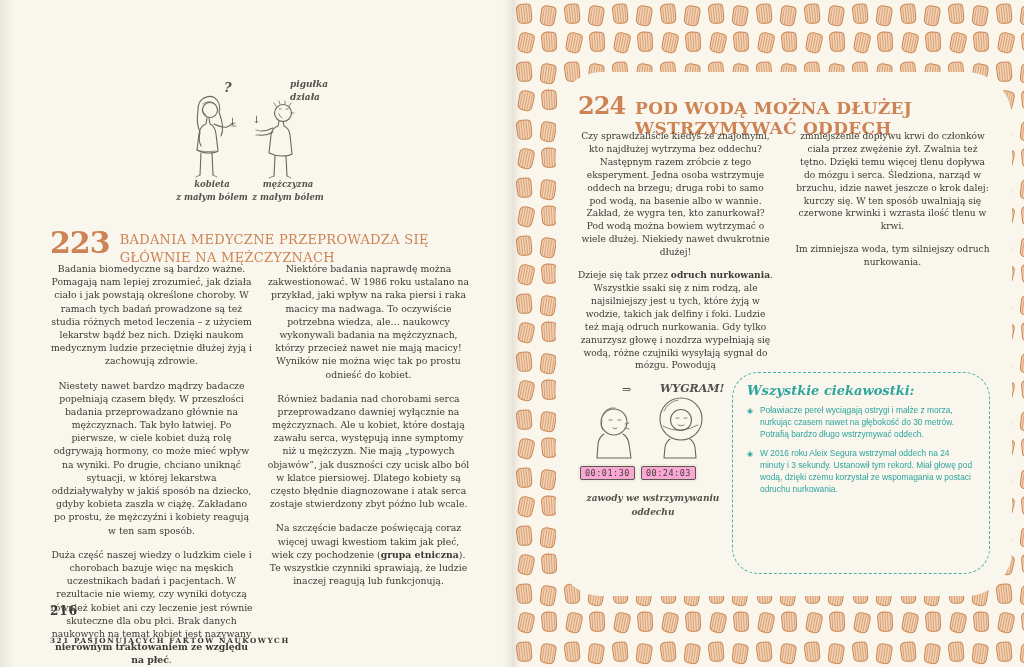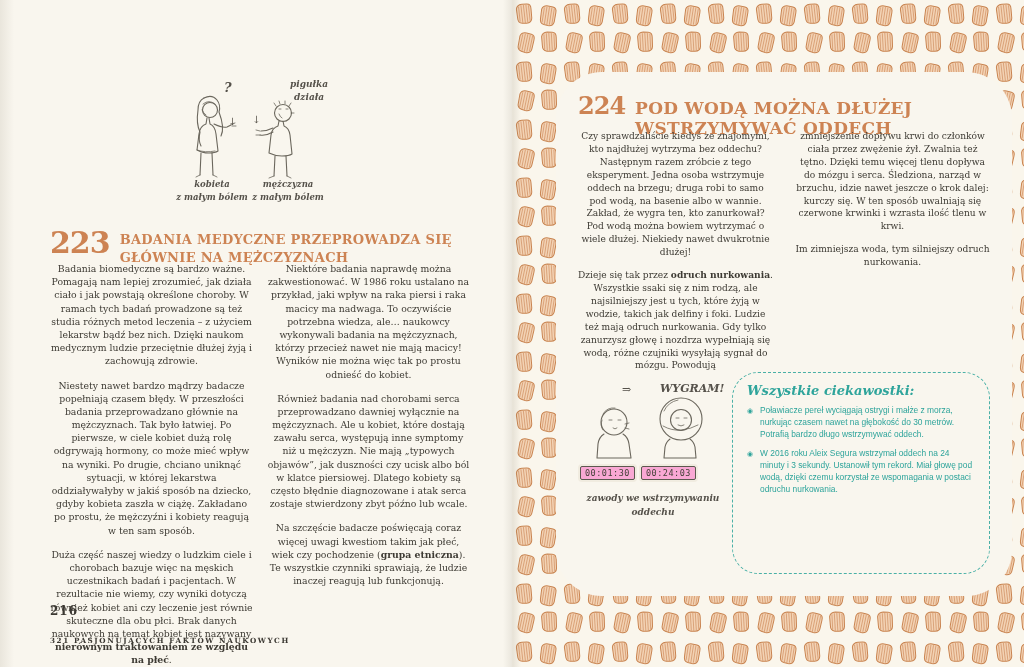--- a/index.html
+++ b/index.html
@@ -11,27 +11,27 @@
   .spine { position:absolute; left:503px; top:0; width:18px; height:667px;
            background:linear-gradient(90deg, rgba(120,110,90,0) 0%, rgba(120,110,90,.10) 45%, rgba(120,110,90,.14) 55%, rgba(120,110,90,0) 100%); z-index:5; }
   .edge-left { position:absolute; left:0; top:0; width:14px; height:667px;
            background:linear-gradient(90deg, rgba(120,110,90,.12), rgba(120,110,90,0)); z-index:5; }
 
   
   .illo-left { position:absolute; left:148px; top:58px; width:228px; height:152px; }
   .hand { font-style:italic; color:#55514a; font-family:"DejaVu Serif", serif; }
   .illo-label { position:absolute; font-size:8.5px; font-weight:bold; text-align:center; white-space:pre-line; line-height:1.5; }
   .qmark { position:absolute; left:76px; top:22px; font-size:13px; font-weight:bold; }
-  .pill-works { position:absolute; left:142px; top:20px; font-size:9px; font-weight:bold; text-align:center; white-space:pre-line; line-height:1.4; }
+  .pill-works { position:absolute; left:142px; top:20px; font-size:9px; font-weight:bold; text-align:left; white-space:pre-line; line-height:1.4; }
   .down-arrow { position:absolute; font-size:10px; color:#5c584f; }
 
   .fact-head { position:absolute; display:flex; align-items:flex-start; gap:10px; color:#cd8353;justify-content:flex-end; }
   .fact-head-223 { left:50px; top:212px; width:420px;margin-top:16px; }
   .fact-num { font-size:30px; font-weight:bold; line-height:1; letter-spacing:-1px; }
-  .fact-title { font-size:13px; font-weight:bold; line-height:1.35; letter-spacing:.3px; padding-top:3px; }
+  .fact-title { font-size:13px; font-weight:normal; line-height:1.35; letter-spacing:.3px; padding-top:3px; }
 
   .cols { position:absolute; display:flex;text-align:center; }
   .cols-223 { left:50px; top:262px; width:420px; gap:14px; }
   .col { width:203px; font-size:9.3px; line-height:1.42; color:#3d3a33; }
   .col p { margin:0 0 11px 0; }
 
   .footer { position:absolute; left:50px; top:604px; display:flex; align-items:baseline; gap:18px; color:#3b3832;flex-direction:column; }
   .footer .pnum { font-size:12px; font-weight:bold; letter-spacing:1px; }
   .footer .ftitle { font-size:7.2px; font-weight:bold; letter-spacing:1.6px; }
 

